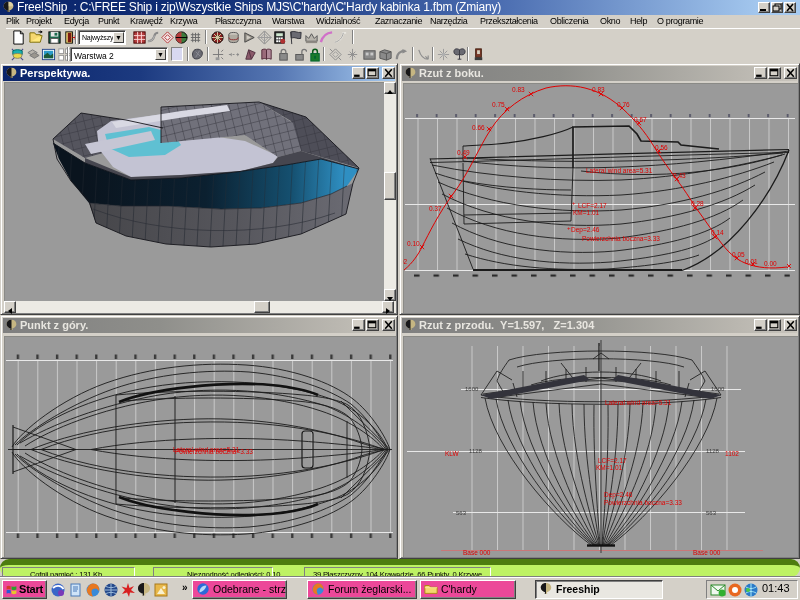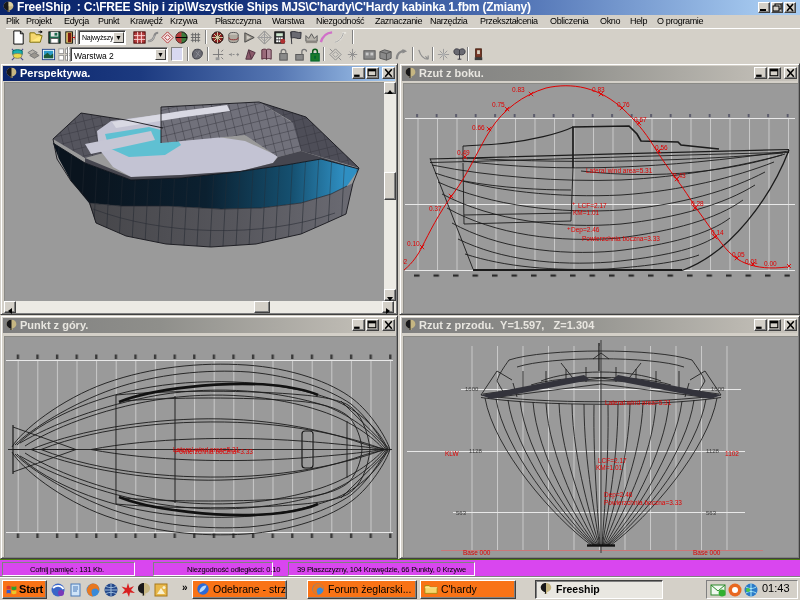--- a/index.html
+++ b/index.html
@@ -2,21 +2,21 @@
 <html><head><meta charset="utf-8">
 <style>
 html,body{margin:0;padding:0;}
 #screen{position:relative;width:800px;height:600px;overflow:hidden;background:#D4D0C8;
   font-family:"Liberation Sans",sans-serif;}
 #screen *{box-sizing:border-box;}
 .abs{position:absolute;}
 
 #apptitle{left:0;top:0;width:800px;height:15px;
   background:linear-gradient(to right,#0A246A 0%,#123078 28%,#4A6CB0 62%,#A6CAF0 96%);}
-#apptitle .txt{position:absolute;left:17px;top:0px;color:#fff;font-weight:bold;font-size:12px;line-height:15px;white-space:nowrap;letter-spacing:-0.2px;}
+#apptitle .txt{position:absolute;left:17px;top:0px;color:#fff;font-weight:normal;font-size:12px;line-height:15px;white-space:nowrap;letter-spacing:-0.2px;}
 .capbtn{position:absolute;background:#D4D0C8;border:1px solid;border-color:#fff #404040 #404040 #fff;box-shadow:inset -1px -1px 0 #808080;color:#000;}
 .capbtn svg{display:block;margin:0 auto;}
 
 #menubar{left:0;top:15px;width:800px;height:13px;background:#D4D0C8;font-size:9px;letter-spacing:-0.35px;color:#000;}
 #menubar span{position:absolute;top:0;line-height:13px;}
 
 .toolbar{left:0;width:800px;height:17px;background:#D4D0C8;margin-left:6px;}
 .ticon{position:absolute;top:1px;width:15px;height:15px;}
 .tsep{position:absolute;top:1px;width:2px;height:14px;border-left:1px solid #808080;border-right:1px solid #fff;}
 .combo{position:absolute;background:#fff;border:1px solid;border-color:#808080 #fff #fff #808080;box-shadow:inset 1px 1px 0 #404040;font-size:9px;}
@@ -30,25 +30,25 @@
 .wtitle .tt{position:absolute;left:17px;top:0;}
 .wbtn{position:absolute;top:1px;width:13px;height:12px;background:#D4D0C8;border:1px solid;border-color:#fff #404040 #404040 #fff;box-shadow:inset -1px -1px 0 #808080;}
 .wbtn svg{display:block;margin:0 auto;}
 .client{position:absolute;background:#9A9A9A;overflow:hidden;box-shadow:inset 1px 1px 0 #8a8a86;}
 .client svg{position:absolute;left:0;top:0;}
 
 .sb{position:absolute;background:#ECEAE4;}
 .sbtn{position:absolute;background:#D4D0C8;border:1px solid;border-color:#fff #404040 #404040 #fff;box-shadow:inset -1px -1px 0 #808080;}
 .thumb{position:absolute;background:#D4D0C8;border:1px solid;border-color:#fff #404040 #404040 #fff;box-shadow:inset -1px -1px 0 #808080;}
 
-#status{left:0;top:559px;width:800px;height:18px;background:#d946ef;border-top:1px solid #4d7c0f;}
+#status{left:0;top:559px;width:800px;height:18px;background:#bef264;border-top:6px solid #4d7c0f;border-radius:9px;}
 .spanel{position:absolute;top:2px;height:14px;border:1px solid;border-color:#808080 #fff #fff #808080;font-size:7.6px;line-height:13px;letter-spacing:-0.2px;color:#000;white-space:nowrap;}
 
 #taskbar{left:0;top:577px;width:800px;height:23px;background:#D4D0C8;border-top:1px solid #fff;box-shadow:0 -1px 0 #808080;}
-.tkbtn{position:absolute;top:2px;height:19px;background:#f97316;border:1px solid;border-color:#fff #404040 #404040 #fff;box-shadow:inset -1px -1px 0 #808080;font-size:10.5px;line-height:17px;color:#000;white-space:nowrap;overflow:hidden;}
+.tkbtn{position:absolute;top:2px;height:19px;background:#ec4899;border:1px solid;border-color:#fff #404040 #404040 #fff;box-shadow:inset -1px -1px 0 #808080;font-size:10.5px;line-height:17px;color:#000;white-space:nowrap;overflow:hidden;}
 .tkbtn .bi{display:inline-block;vertical-align:-3px;margin:0 3px 0 3px;}
 .qlic{position:absolute;top:4px;width:16px;height:16px;}
 </style></head>
 <body>
 <div id="screen">
 
   <div id="apptitle" class="abs">
     <svg class="abs" style="left:2px;top:1px" width="13" height="13" viewBox="0 0 16 16">
       <path d="M8 1 C12 1 14 3.6 14 6.4 C14 9.4 11.4 11 9 11.6 L9.5 13.5 L6.5 13.5 L7 11.6 C4.6 11 2 9.4 2 6.4 C2 3.6 4 1 8 1Z" fill="#C6B682"></path>
       <path d="M8 1 C4 1 2 3.6 2 6.4 C2 9.4 4.6 11 7 11.6 L6.5 13.5 L8 13.5 Z" fill="#18181a"></path>
@@ -75,21 +75,21 @@
 
   <div id="menubar" class="abs">
     <span style="left:6px">Plik</span>
       <span style="left:26px">Projekt</span>
       <span style="left:64px">Edycja</span>
     <span style="left:98px">Punkt</span>
       <span style="left:130px">Krawędź</span>
       <span style="left:170px">Krzywa</span>
     <span style="left:215px">Płaszczyzna</span>
       <span style="left:272px">Warstwa</span>
-      <span style="left:316px">Niezgodność</span>
+      <span style="left:316px">Widzialność</span>
     <span style="left:375px">Zaznaczanie</span>
       <span style="left:430px">Narzędzia</span>
       <span style="left:480px">Przekształcenia</span>
     <span style="left:550px">Obliczenia</span>
       <span style="left:600px">Okno</span>
       <span style="left:630px">Help</span>
     <span style="left:657px">O programie</span>
   </div>
 
   <div id="tb1" class="toolbar abs" style="top:28px;border-top:1px solid #fff;height:18px">
@@ -696,21 +696,21 @@
             <text x="603" y="504">Powierzchnia boczna=3.33</text>
           </g>
         </g>
       </svg>
     </div>
   </div>
 
   <div id="status" class="abs">
     <div class="spanel" style="left:2px;width:133px"><span style="margin-left:27px">Cofnij pamięć : 131 Kb.</span></div>
     <div class="spanel" style="left:153px;width:120px"><span style="margin-left:33px">Niezgodność odległości: 0.10</span></div>
-    <div class="spanel" style="left:288px;width:187px"><span style="margin-left:8px">39 Płaszczyzny, 104 Krawędzie, 66 Punkty, 0 Krzywe</span></div>
+    <div class="spanel" style="left:304px;width:187px"><span style="margin-left:8px">39 Płaszczyzny, 104 Krawędzie, 66 Punkty, 0 Krzywe</span></div>
   </div>
 
   <div id="taskbar" class="abs">
     <div class="tkbtn" style="left:2px;width:45px;font-weight:bold;font-size:11px;letter-spacing:-0.2px">
       <svg class="bi" width="13" height="13" viewBox="0 0 16 16" style="margin:0 1px 0 2px">
         <path d="M2 4 C4 3 5 3 7 4 L7 8 C5 7 4 7 2 8 Z" fill="#D83A2A"></path>
         <path d="M8 4 C10 5 11 5 14 4 L14 8 C11 9 10 9 8 8 Z" fill="#2AA02A"></path>
         <path d="M2 9 C4 8 5 8 7 9 L7 13 C5 12 4 12 2 13 Z" fill="#2A5AD8"></path>
         <path d="M8 9 C10 10 11 10 14 9 L14 13 C11 14 10 14 8 13 Z" fill="#E8C82A"></path>
       </svg>Start</div>

